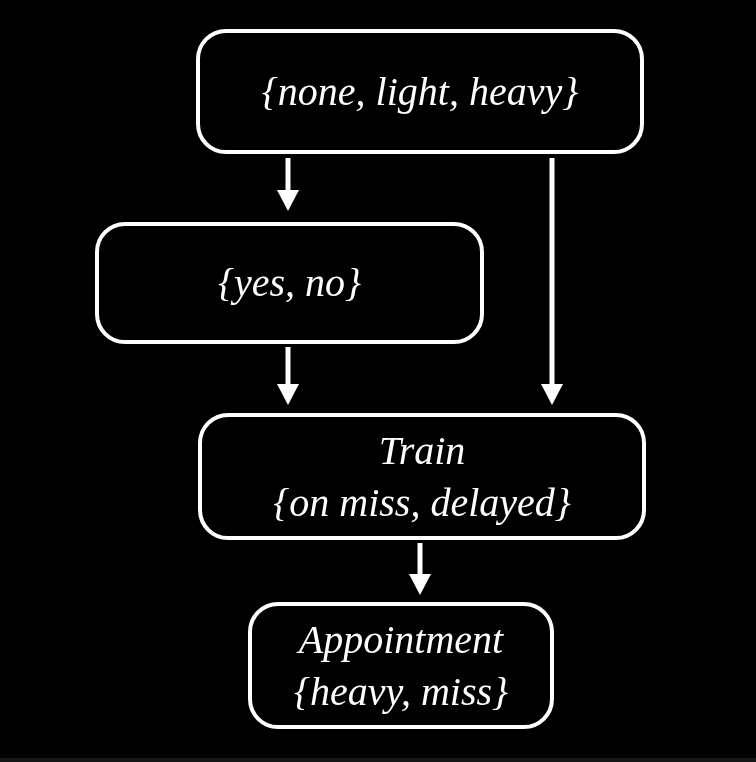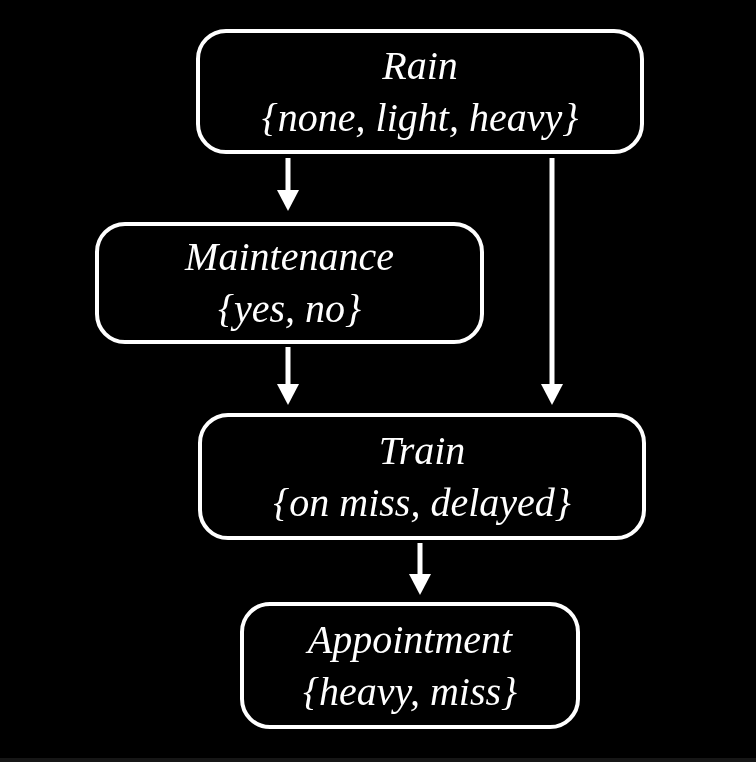--- a/index.html
+++ b/index.html
@@ -35,21 +35,21 @@
     justify-content: center;
     align-items: center;
     text-align: center;
     font-style: italic;
     font-size: 40px;
     line-height: 52px;
   }
   #node-rain        { left: 196px; top: 29px;  width: 448px; height: 125px; }
   #node-maintenance { left: 95px;  top: 222px; width: 389px; height: 122px; }
   #node-train       { left: 198px; top: 413px; width: 448px; height: 127px; }
-  #node-appointment { left: 240px; top: 602px; width: 340px; height: 127px; }
+  #node-appointment { left: 248px; top: 602px; width: 306px; height: 127px; }
   .bottom-strip {
     position: absolute;
     left: 0;
     bottom: 0;
     width: 756px;
     height: 4px;
     background: #161616;
   }
 </style>
 </head>
@@ -74,26 +74,24 @@
       <polygon points="277,384 299,384 288,405" fill="#ffffff"></polygon>
     </g>
 
     <g>
       <line x1="420" y1="543" x2="420" y2="576" stroke="#ffffff" stroke-width="5"></line>
       <polygon points="409,574 431,574 420,595" fill="#ffffff"></polygon>
     </g>
   </svg>
 
   <div class="node" id="node-rain">
-    <div>Rain</div>
     <div>{none, light, heavy}</div>
   </div>
 
   <div class="node" id="node-maintenance">
-    <div>Maintenance</div>
     <div>{yes, no}</div>
   </div>
 
   <div class="node" id="node-train">
     <div>Train</div>
     <div>{on miss, delayed}</div>
   </div>
 
   <div class="node" id="node-appointment">
     <div>Appointment</div>

